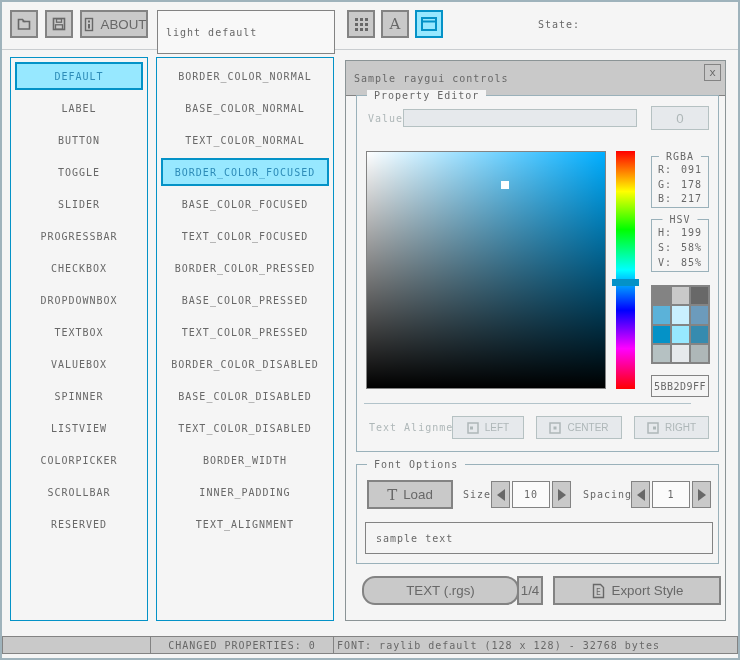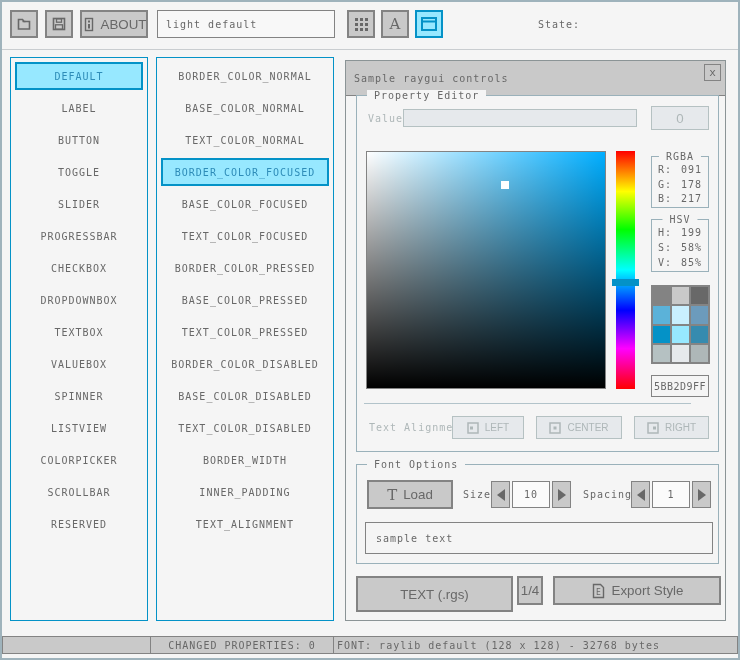--- a/index.html
+++ b/index.html
@@ -20,21 +20,21 @@
   }
   .btn.active { border-color:#0492c7; background:#97e8ff; color:#0492c7; }
   .btn.disabled { border-color:#b5c1c2; background:#e6e9ec; color:#aeb7b8; }
   .label { display:flex; align-items:center; }
 
   
   #toolbar-sep { left:2px; right:2px; top:49px; height:1px; background:#c9cdd0; }
   #btn-open  { left:10px; top:10px; width:28px; height:28px; }
   #btn-save  { left:45px; top:10px; width:28px; height:28px; }
   #btn-about { left:80px; top:10px; width:68px; height:28px; gap:5px; }
-  #style-name { left:157px; top:10px; width:178px; height:28px;
+  #style-name { left:157px; top:10px; width:178px; height:44px;
     border:1px solid #838383; background:#f8f8f8; color:#686868;
     font:inherit; letter-spacing:1px; padding:0 8px; outline:none; }
   #btn-grid   { left:347px; top:10px; width:28px; height:28px; }
   #btn-font   { left:381px; top:10px; width:28px; height:28px; }
   #btn-window { left:415px; top:10px; width:28px; height:28px; }
   #state-label { left:538px; top:10px; height:28px; }
   #state-dd { left:581px; top:10px; width:128px; height:28px;
     border:2px solid #5bb2d9; background:#c9effe; color:#6c9bbc; }
   #state-dd .dd-arrow { position:absolute; right:10px; top:11px; width:0; height:0;
     border-left:5px solid transparent; border-right:5px solid transparent; border-top:6px solid #6c9bbc; }
@@ -120,21 +120,21 @@
   #spin-sp-val { left:306px; top:420px; width:38px; height:27px; border:1px solid #838383;
     background:#fbfbfb; display:flex; align-items:center; justify-content:center; cursor:text; }
   #spin-sp-inc { left:346px; top:420px; width:19px; height:27px; border-width:1px; }
   .arr-left { width:0; height:0; border-top:6px solid transparent; border-bottom:6px solid transparent; border-right:8px solid #686868; }
   .arr-right { width:0; height:0; border-top:6px solid transparent; border-bottom:6px solid transparent; border-left:8px solid #686868; }
 
   #sample-textbox { left:19px; top:461px; width:348px; height:32px; border:1px solid #838383;
     background:#f5f5f5; display:flex; align-items:center; padding:0 10px; cursor:text; }
 
   
-  #btn-textrgs { left:10px;  top:515px; width:157px; height:36px; }
+  #btn-textrgs { left:16px;  top:515px; width:157px; height:29px;border-radius:13px; }
   #btn-page    { left:171px; top:515px; width:26px;  height:29px; }
   #btn-export  { left:207px; top:515px; width:168px; height:29px; }
 
   
   #status-bar { position:absolute; left:2px; right:2px; bottom:2px; height:22px; display:flex; }
   .status-cell { border:1px solid #838383; background:#c9c9c9; height:18px;
     display:flex; align-items:center; }
   #status-empty { width:149px; }
   #status-changed { width:184px; margin-left:-1px; justify-content:center; }
   #status-font { flex:1; margin-left:-1px; padding-left:3px; }

